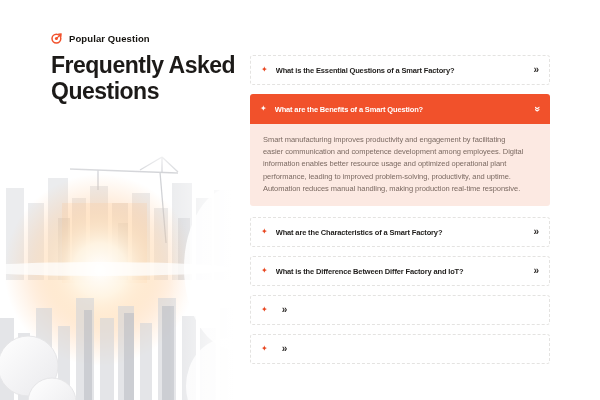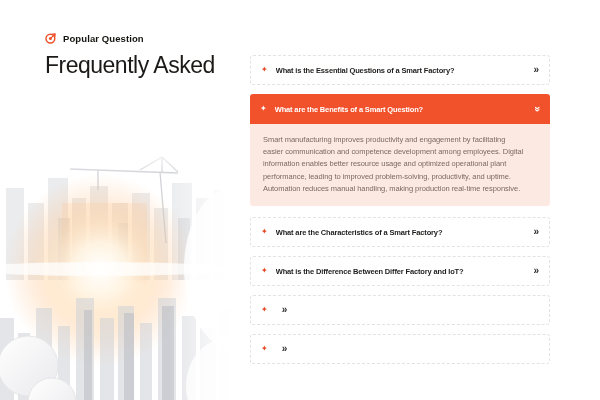--- a/index.html
+++ b/index.html
@@ -5,26 +5,26 @@
   * { margin:0; padding:0; box-sizing:border-box; }
   html,body { width:600px; height:400px; overflow:hidden; }
   body {
     position:relative;
     background: var(--page_bg, #fff);
     font-family: "Liberation Sans", sans-serif;
     color: var(--question_text, #1f1d1b);
   }
 
   
-  .intro { position:absolute; left:45px; top:32px; width:210px; }
+  .intro { position:absolute; left:51px; top:32px; width:210px; }
   .badge { display:flex; align-items:center; gap:6px; margin-bottom:9px; }
   .badge svg { display:block; }
   .badge-label { font-size:9.5px; font-weight:bold; color:#15130f; letter-spacing:.1px; }
   .page-title {
-    font-size:23px; font-weight:normal; line-height:1.12;
+    font-size:23px; font-weight:bold; line-height:1.12;
     letter-spacing:-0.5px; color: var(--heading_text, #1c1a18);
   }
 
   
   .hero-art { position:absolute; left:0; top:148px; width:235px; height:252px; pointer-events:none; }
   .hero-art svg { display:block; width:235px; height:252px; }
 
   
   .faq-col { position:absolute; left:250px; top:55px; width:300px; }
 
@@ -77,20 +77,21 @@
       <svg width="12" height="12" viewBox="0 0 12 12">
         <circle cx="5.4" cy="6.6" r="4.4" fill="none" stroke="#F1512B" stroke-width="1.5"></circle>
         <circle cx="5.4" cy="6.6" r="1.5" fill="#F1512B"></circle>
         <path d="M5.4 6.6 L10.2 1.8 M10.2 1.8 l-2.6 .3 M10.2 1.8 l-.3 2.6" fill="none" stroke="#F1512B" stroke-width="1.2" stroke-linecap="round"></path>
       </svg>
     </span>
     <span class="badge-label">Popular Question</span>
   </div>
   <div class="page-title">
     <div>Frequently Asked</div>
+    <div>Questions</div>
   </div>
 </div>
 
 <div class="hero-art">
   <svg viewBox="0 0 235 252">
     <defs>
       <radialGradient id="flare" cx="50%" cy="50%" r="50%">
         <stop offset="0%" stop-color="#ffffff" stop-opacity="1"></stop>
         <stop offset="28%" stop-color="#fff4e2" stop-opacity="0.95"></stop>
         <stop offset="55%" stop-color="#ffd9ae" stop-opacity="0.55"></stop>

